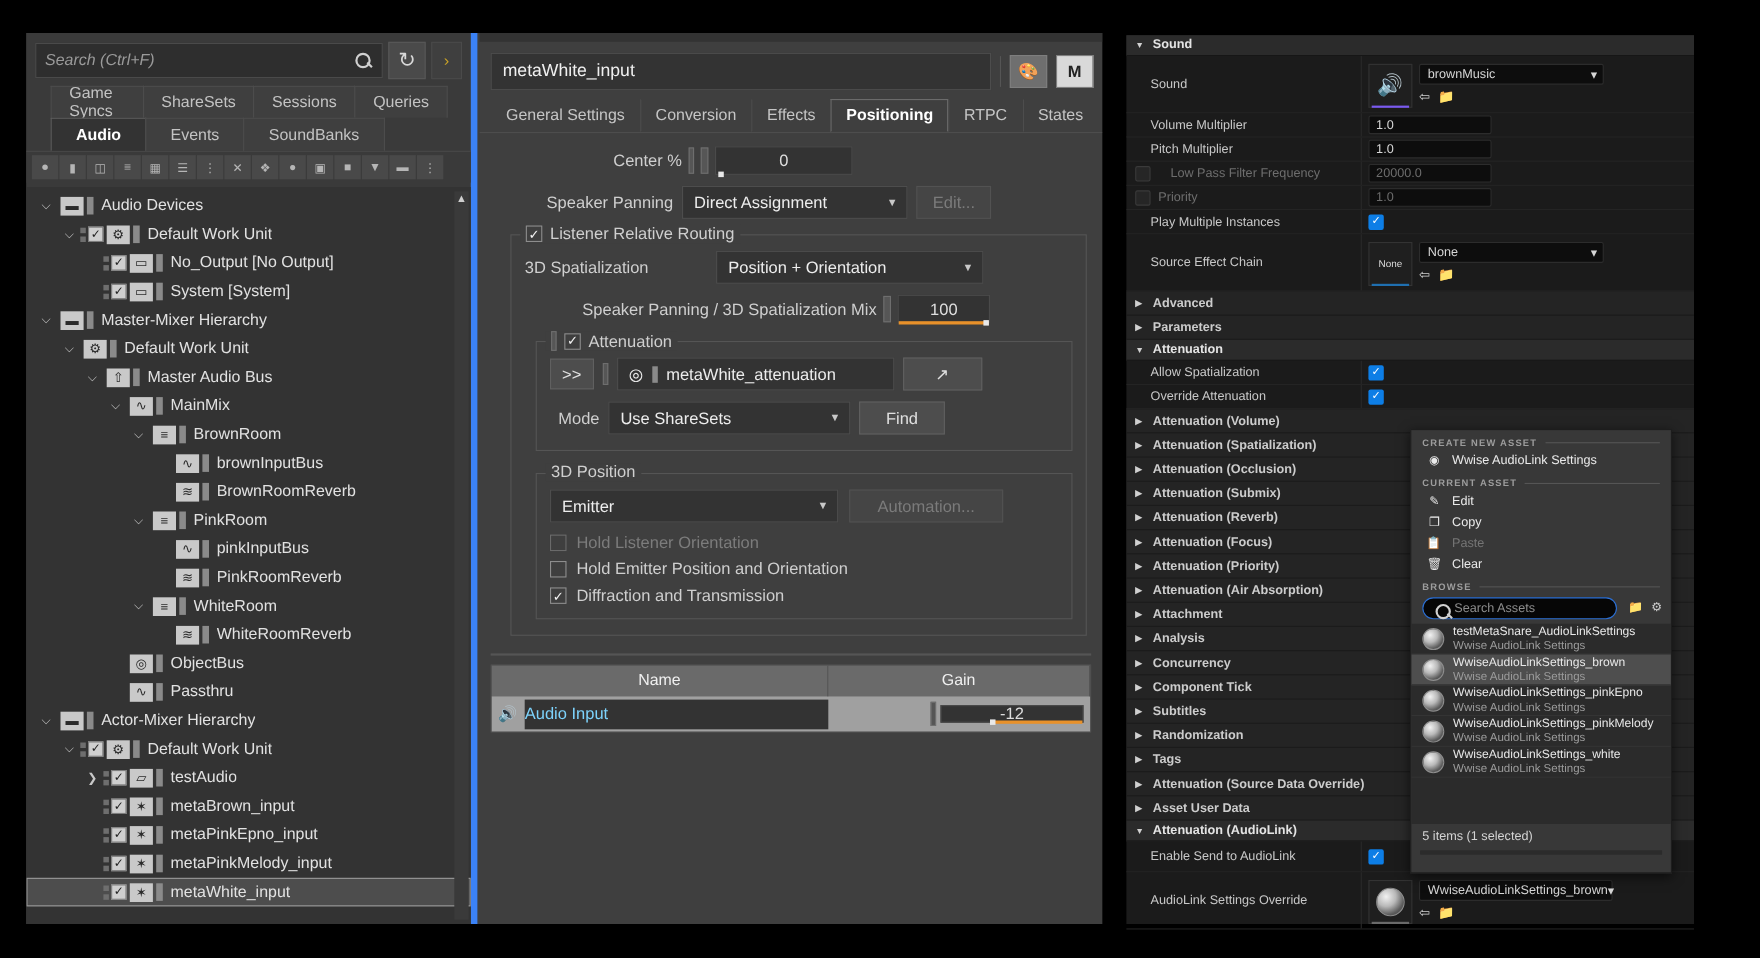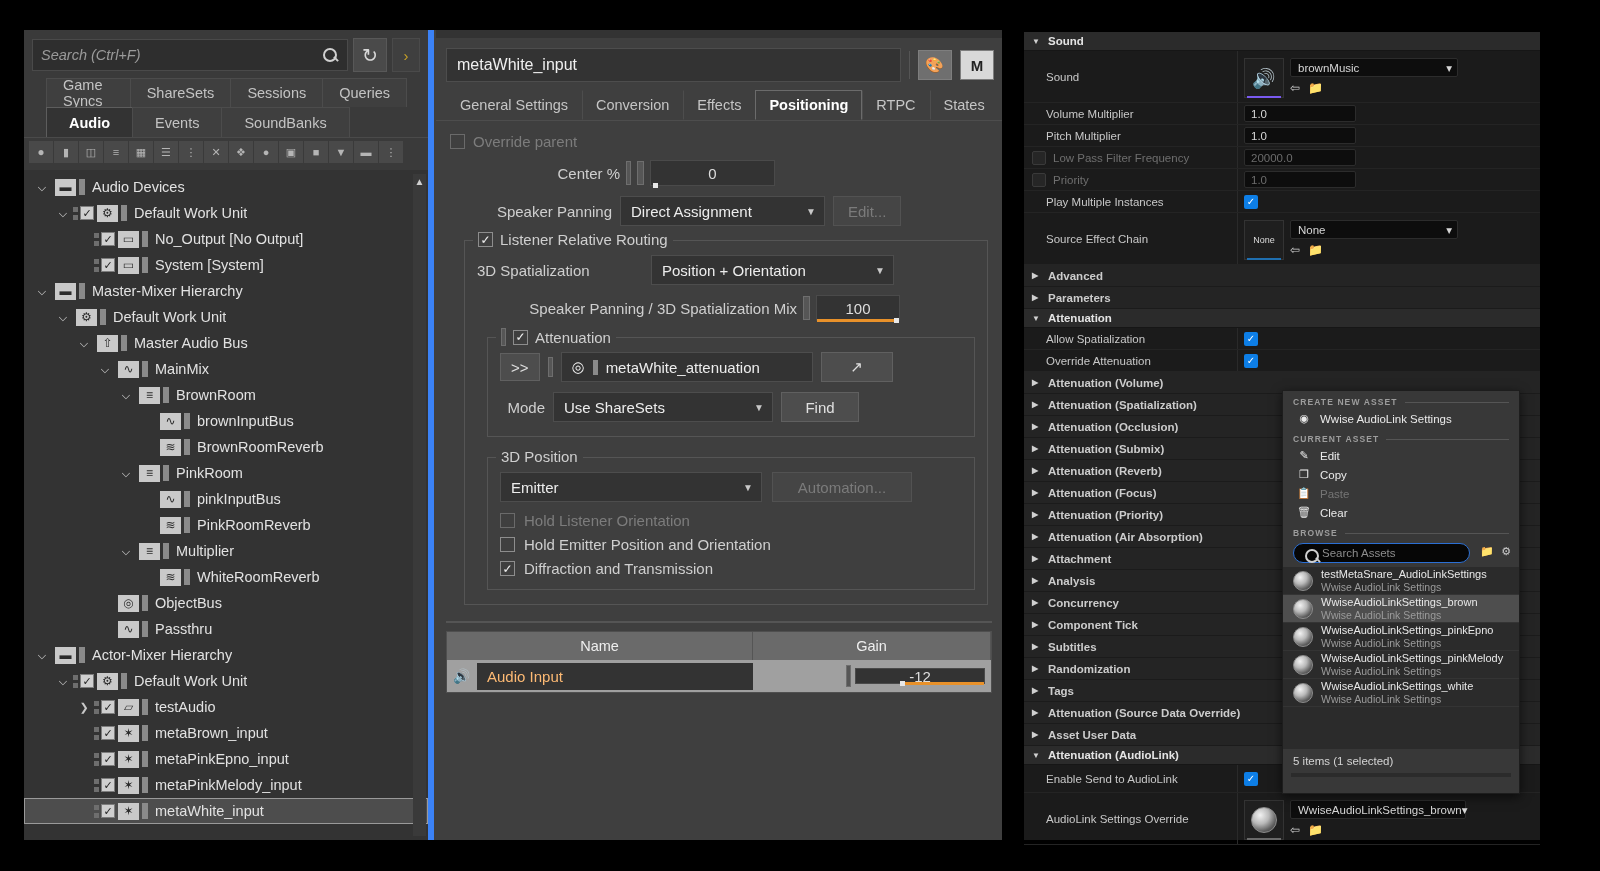--- a/index.html
+++ b/index.html
@@ -232,22 +232,22 @@
   .ctbl-head div { display: flex; align-items: center; justify-content: center;
                    border-right: 1px solid #555; }
   .ctbl-group {
     height: 26px; display: flex; align-items: center; padding-left: 8px;
     background: #444; color: #f0f0f0; font-size: 14.5px; font-weight: bold;
   }
   .ctbl-row { display: flex; align-items: center; height: 32px; background: #a0a0a0; }
   .ctbl-icon { width: 30px; display: flex; align-items: center; justify-content: center;
                color: #2b2b2b; font-size: 14px; }
   .ctbl-name {
-    flex: 0 0 276px; height: 27px; background: #333; color: #fdba74;
-    display: flex; align-items: center; padding-left: 10px; font-size: 15px;
+    flex: 0 0 276px; height: 27px; background: #333; color: #7dd3fc;
+    display: flex; align-items: center; font-size: 15px;
   }
 
   
   .ue-panel {
     position: absolute; left: 1024px; top: 32px;
     width: 516px; height: 808px;
     background: #1b1b1b;
   }
   .ue-cat {
     height: 19px; background: #2b2b2b; display: flex; align-items: center;
@@ -494,21 +494,21 @@
         <div class="tnode" style="padding-left: 113px;">
           <span class="tw"></span>
           <span class="ticon">≋</span>
           <span class="tbar-col"></span>
           <span class="tlabel">PinkRoomReverb</span>
         </div>
         <div class="tnode" style="padding-left: 92px;">
           <span class="tw">⌵</span>
           <span class="ticon">≡</span>
           <span class="tbar-col"></span>
-          <span class="tlabel">Multiplier</span>
+          <span class="tlabel">WhiteRoom</span>
         </div>
         <div class="tnode" style="padding-left: 113px;">
           <span class="tw"></span>
           <span class="ticon">≋</span>
           <span class="tbar-col"></span>
           <span class="tlabel">WhiteRoomReverb</span>
         </div>
         <div class="tnode" style="padding-left: 71px;">
           <span class="tw"></span>
           <span class="ticon">◎</span>
@@ -622,24 +622,20 @@
       <div class="etab">General Settings</div>
       <div class="etab">Conversion</div>
       <div class="etab">Effects</div>
       <div class="etab active">Positioning</div>
       <div class="etab">RTPC</div>
       <div class="etab">States</div>
     </div>
 
     <div class="ed-body">
 
-      <div class="row" style="gap:8px;">
-        <span class="chk dim"></span>
-        <span class="lbl dim">Override parent</span>
-      </div>
 
       <div class="row" style="gap:6px;">
         <span class="lbl" style="width:170px;text-align:right;">Center %</span>
         <span class="slider-handle thin"></span>
         <span class="slider-handle"></span>
         <span class="numfield" style="width:125px;">
           <span>0</span>
           <span class="track">
               <u style="left:2px;"></u>
             </span>
@@ -796,21 +792,21 @@
   </div>
 
   <div class="ue-row">
     <div class="k">Pitch Multiplier</div>
     <div class="v">
       <div class="ue-inp">1.0</div>
     </div>
   </div>
 
   <div class="ue-row">
-    <div class="k dim" style="padding-left:8px;gap:7px;">
+    <div class="k dim" style="padding-left:8px;gap:18px;">
       <span class="ue-chk disabled"></span>
       <span>Low Pass Filter Frequency</span>
     </div>
     <div class="v">
       <div class="ue-inp dim">20000.0</div>
     </div>
   </div>
 
   <div class="ue-row">
     <div class="k dim" style="padding-left:8px;gap:7px;">

